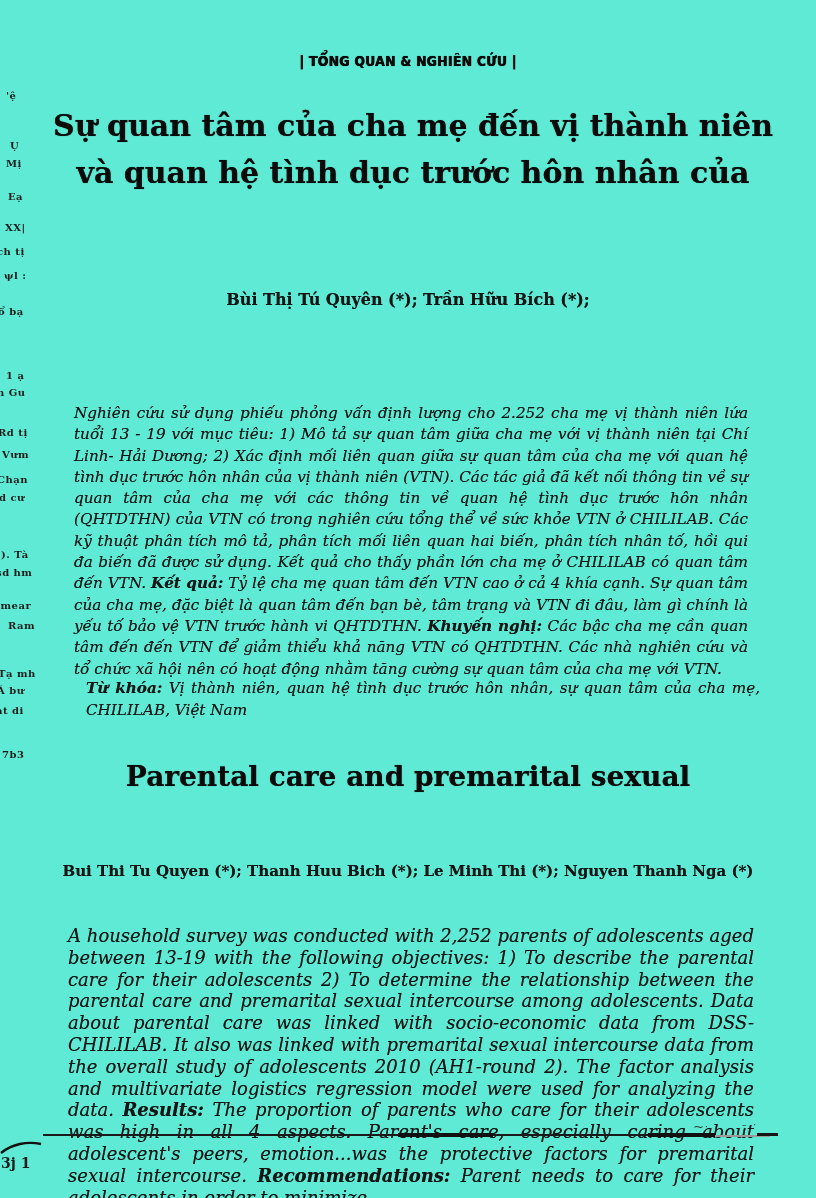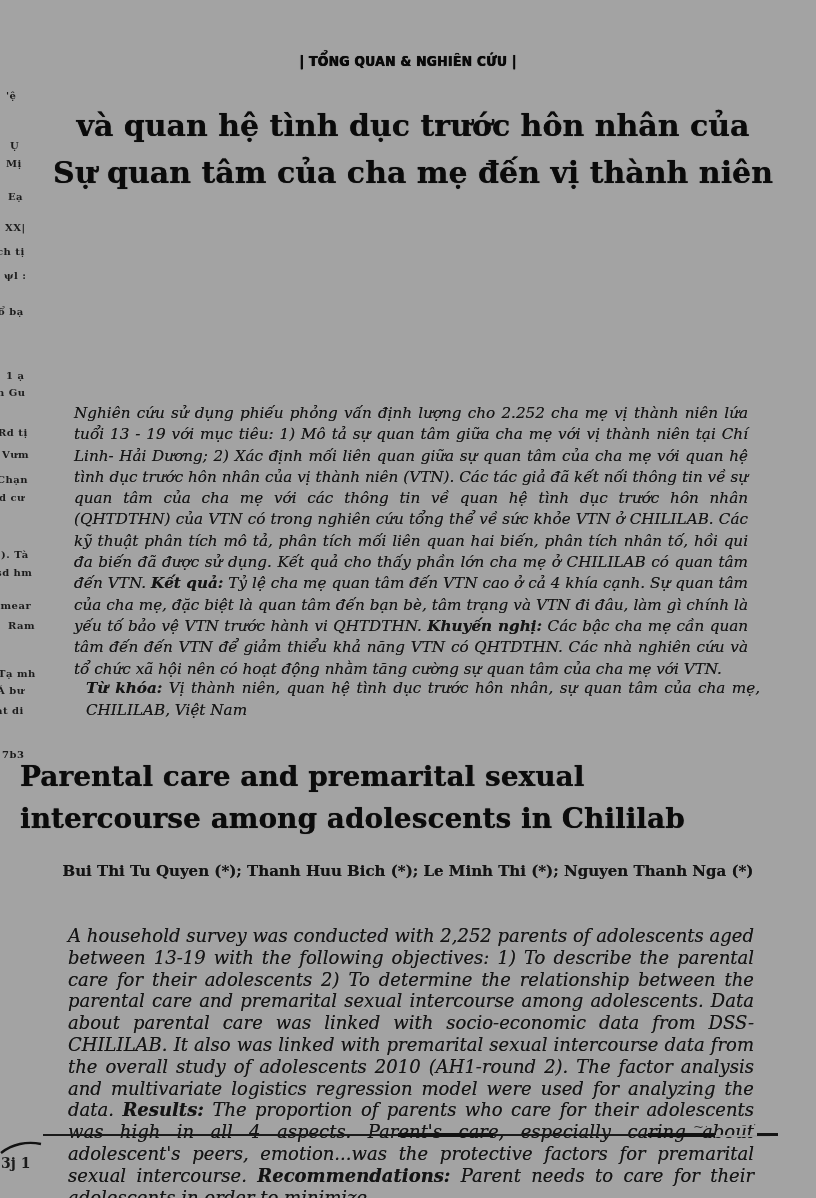--- a/index.html
+++ b/index.html
@@ -1,17 +1,17 @@
 <!DOCTYPE html>
 <html><head>
 <meta charset="utf-8">
 <style>
   html,body{margin:0;padding:0;background:#ffffff;}
   .page{
-    position:relative;width:816px;height:1198px;background:#a3a3a3;
+    position:relative;width:816px;height:1198px;background:#5eead4;
     font-family:"DejaVu Serif","Liberation Serif",serif;color:#141414;
     overflow:hidden;
   }
   .ink{text-shadow:0 0 0.5px rgba(0,0,0,0.55);}
   
   .section-tag{
     position:absolute;top:53px;left:0;right:0;text-align:center;
     font-family:"DejaVu Sans","Liberation Sans",sans-serif;
     font-weight:bold;font-size:14px;letter-spacing:0.4px;color:#0a0a0a;
     transform:scaleX(0.88);text-shadow:0.6px 0 #000,0 0 0.8px rgba(0,0,0,.7);
@@ -30,21 +30,21 @@
     position:absolute;top:403px;left:74px;width:674px;margin:0;
     font-style:italic;font-size:15.2px;line-height:21.3px;text-align:justify;
   }
   .keywords{
     position:absolute;top:666px;left:74px;width:674px;margin:12px;
     font-style:italic;font-size:15.2px;line-height:21.5px;text-align:justify;
   }
   .seg-bold{font-weight:bold;}
   
   .title-en{
-    position:absolute;top:756px;left:20px;right:20px;text-align:left;
+    position:absolute;top:756px;left:20px;right:20px;text-align:center;
     font-weight:bold;font-size:28px;line-height:42px;color:#0b0b0b;
     text-shadow:0 0 0.7px rgba(0,0,0,.75);
   }
   .authors-en{
     position:absolute;top:862px;left:0;right:0;text-align:center;
     font-weight:bold;font-size:15px;
   }
   .abstract-en{
     position:absolute;top:921px;left:64px;width:686px;margin:4px;
     font-style:italic;font-size:18px;line-height:21.8px;text-align:justify;
@@ -75,34 +75,34 @@
   .em1{left:742px;top:1120px;}
 </style>
 </head>
 <body>
 
 <div class="page">
 
   <div class="section-tag ink">| TỔNG QUAN &amp; NGHIÊN CỨU |</div>
 
   <div class="title-vi">
+    <div>Sự quan tâm của cha mẹ đến vị thành niên</div>
     <div>và quan hệ tình dục trước hôn nhân của</div>
-    <div>Sự quan tâm của cha mẹ đến vị thành niên</div>
   </div>
 
   <div class="authors-vi ink">
+    <div>Bùi Thị Tú Quyên (*); Trần Hữu Bích (*);</div>
   </div>
 
   <p class="abstract-vi ink"><span>Nghiên cứu sử dụng phiếu phỏng vấn định lượng cho 2.252 cha mẹ vị thành niên lứa tuổi 13 - 19 với mục tiêu: 1) Mô tả sự quan tâm giữa cha mẹ với vị thành niên tại Chí Linh- Hải Dương; 2) Xác định mối liên quan giữa sự quan tâm của cha mẹ với quan hệ tình dục trước hôn nhân của vị thành niên (VTN). Các tác giả đã kết nối thông tin về sự quan tâm của cha mẹ với các thông tin về quan hệ tình dục trước hôn nhân (QHTDTHN) của VTN có trong nghiên cứu tổng thể về sức khỏe VTN ở CHILILAB. Các kỹ thuật phân tích mô tả, phân tích mối liên quan hai biến, phân tích nhân tố, hồi qui đa biến đã được sử dụng. Kết quả cho thấy phần lớn cha mẹ ở CHILILAB có quan tâm đến VTN. </span><span class="seg-bold">Kết quả:</span><span> Tỷ lệ cha mẹ quan tâm đến VTN cao ở cả 4 khía cạnh. Sự quan tâm của cha mẹ, đặc biệt là quan tâm đến bạn bè, tâm trạng và VTN đi đâu, làm gì chính là yếu tố bảo vệ VTN trước hành vi QHTDTHN. </span><span class="seg-bold">Khuyến nghị:</span><span> Các bậc cha mẹ cần quan tâm đến đến VTN để giảm thiểu khả năng VTN có QHTDTHN. Các nhà nghiên cứu và tổ chức xã hội nên có hoạt động nhằm tăng cường sự quan tâm của cha mẹ với VTN.</span></p>
 
   <p class="keywords ink"><span class="seg-bold">Từ khóa:</span><span> Vị thành niên, quan hệ tình dục trước hôn nhân, sự quan tâm của cha mẹ, CHILILAB, Việt Nam</span></p>
 
   <div class="title-en">
     <div>Parental care and premarital sexual</div>
-    <div>intercourse among adolescents in Chililab</div>
   </div>
 
   <div class="authors-en ink">Bui Thi Tu Quyen (*); Thanh Huu Bich (*); Le Minh Thi (*); Nguyen Thanh Nga (*)</div>
 
   <p class="abstract-en ink"><span>A household survey was conducted with 2,252 parents of adolescents aged between 13-19 with the following objectives: 1) To describe the parental care for their adolescents 2) To determine the relationship between the parental care and premarital sexual intercourse among adolescents. Data about parental care was linked with socio-economic data from DSS-CHILILAB. It also was linked with premarital sexual intercourse data from the overall study of adolescents 2010 (AH1-round 2). The factor analysis and multivariate logistics regression model were used for analyzing the data. </span><span class="seg-bold">Results:</span><span> The proportion of parents who care for their adolescents was high in all 4 aspects. Parent's care, especially caring about adolescent's peers, emotion...was the protective factors for premarital sexual intercourse. </span><span class="seg-bold">Recommendations:</span><span> Parent needs to care for their adolescents in order to minimize</span></p>
 
   <div class="footer-rule"></div>
   <div class="footer-rule-thick1"></div>
   <div class="footer-rule-thick2"></div>
   <div class="footer-rule-fade"></div>

